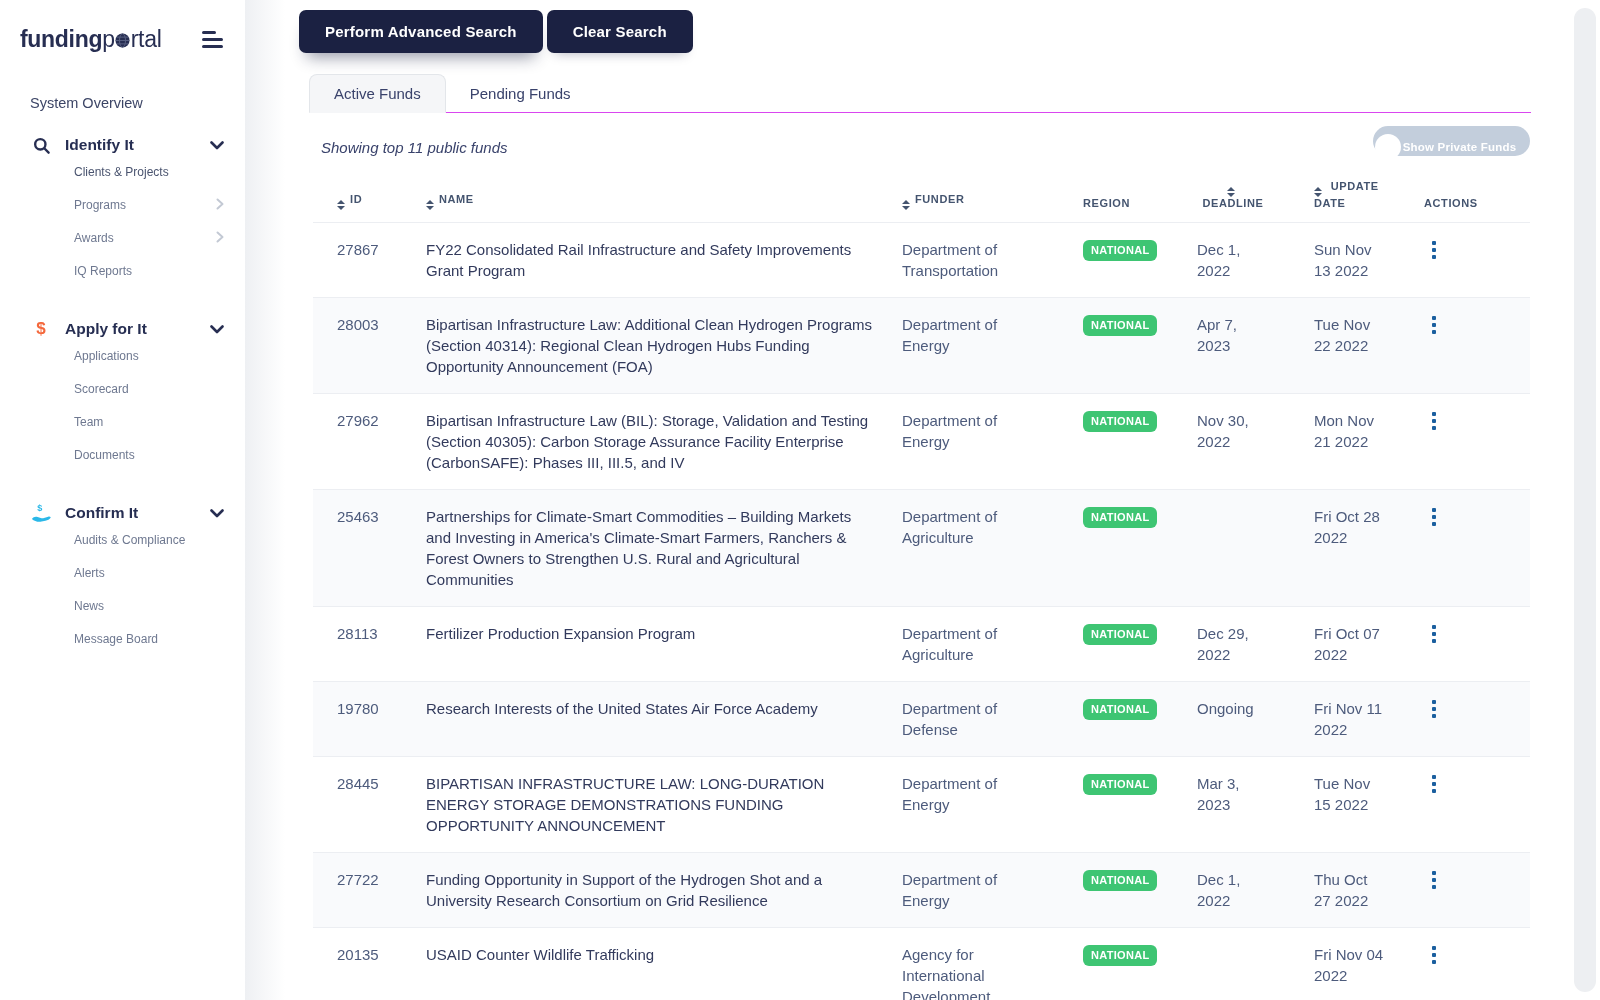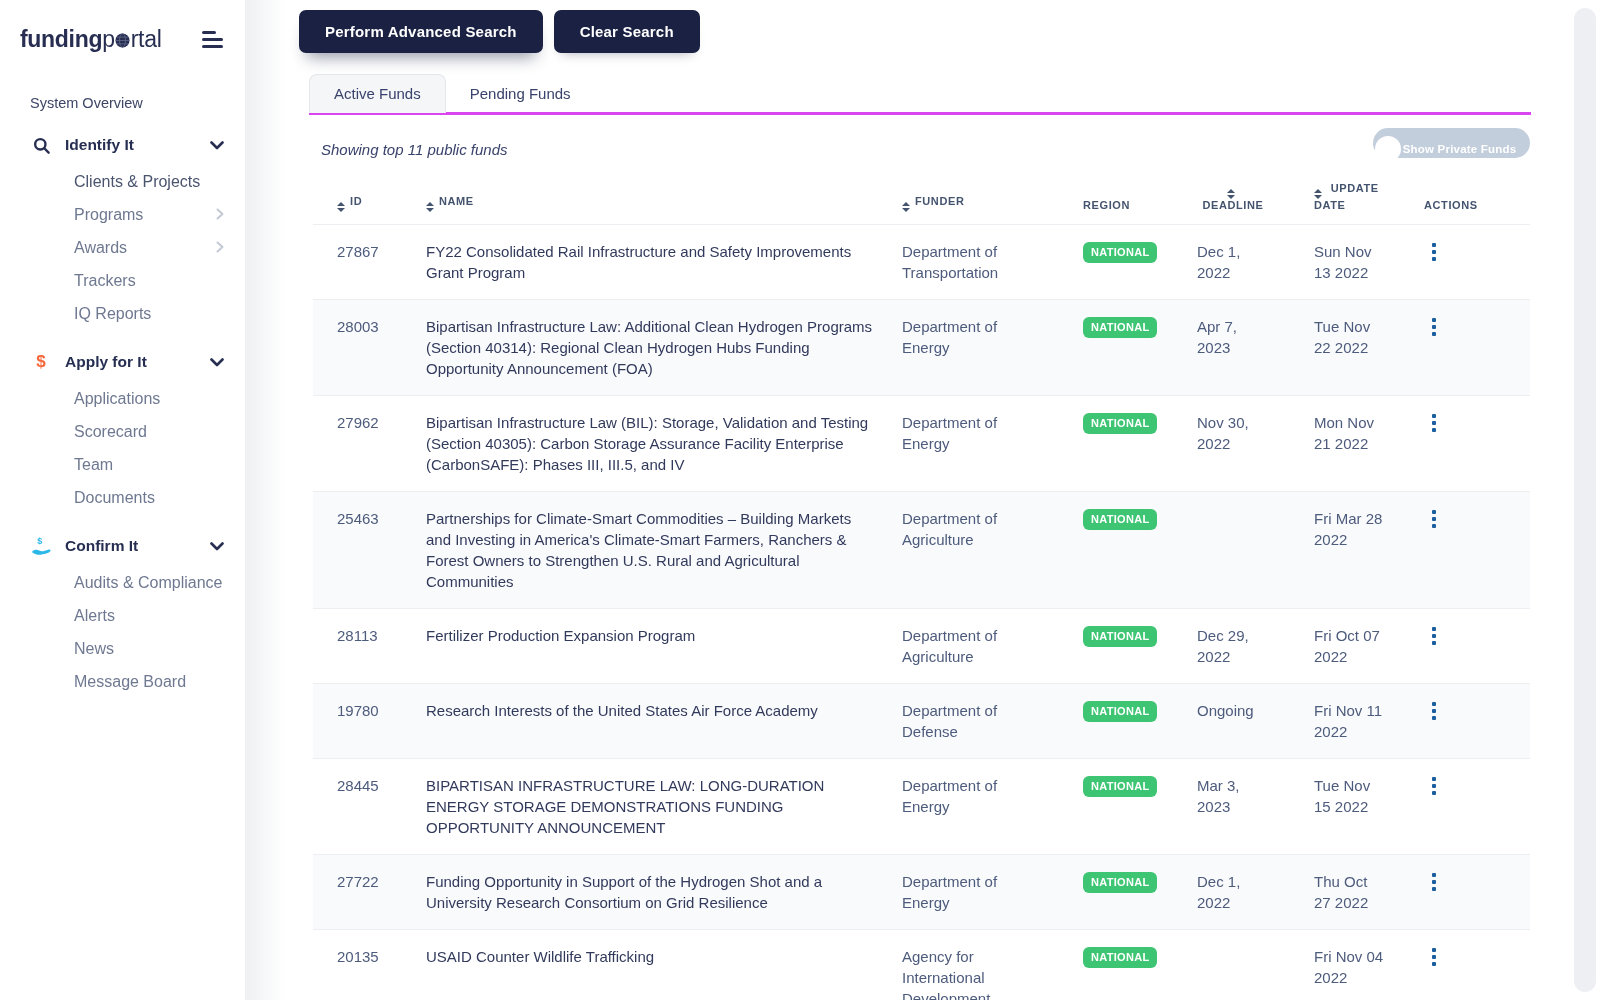--- a/index.html
+++ b/index.html
@@ -22,33 +22,33 @@
   .hamburger i:nth-child(3){ width:21px; }
 
   .system-overview { margin:42px 0 0 30px; font-size:14.5px; color:#3c4566; }
 
   .nav { margin-top:14px; }
   .nav-section-header { display:flex; align-items:center; height:40px; padding:0 21px 0 30px; cursor:pointer; margin-top:12px; }
   .nav-section-icon { width:22px; display:flex; justify-content:center; }
   .nav-section-label { margin-left:13px; font-size:15.5px; font-weight:600; color:#262e52; flex:1; }
   .dollar-glyph { color:#f4683c; font-weight:800; font-size:17px; }
   .nav-sub { list-style:none; }
-  .nav-sub li { display:flex; align-items:center; height:33px; padding:0 21px 0 74px; font-size:16px; color:#6e7890; cursor:pointer; }
+  .nav-sub li { display:flex; height:33px; padding:0 21px 0 74px; font-size:12px; color:#6e7890; cursor:pointer; }
   .nav-sub li.current { color:#4a546f; }
   .nav-sub li .spacer { flex:1; }
 
   
   .main { position:absolute; left:299px; top:0; width:1233px; z-index:2; }
-  .btn-row { display:flex; gap:11px; padding-top:10px; }
+  .btn-row { display:flex; gap:4px; padding-top:10px; }
   .btn { background:#1b2142; color:#fff; border:none; border-radius:7px; font-family:inherit;
          font-size:15px; font-weight:700; padding:13px 26px; cursor:pointer; letter-spacing:0.2px; }
   .btn-advanced { box-shadow:0 12px 16px -8px rgba(20,26,60,0.45); }
   .btn-clear { box-shadow:0 8px 12px -8px rgba(20,26,60,0.35); }
 
-  .tabs { display:flex; align-items:flex-end; margin:21px 0 0 10px; border-bottom:3px solid #d946ef; width:1222px; }
+  .tabs { display:flex; align-items:flex-end; margin:21px 0 0 10px; border-bottom:1px solid #d946ef; width:1222px; }
   .tab { font-size:15px; color:#39426b; padding:10px 24px; cursor:pointer; border-radius:8px 8px 0 0; }
   .tab.active { background:#f5f6f8; border:1px solid #e3e6ea; border-bottom:1px solid #f5f6f8; margin-bottom:-1px; }
 
   .meta-row { display:flex; align-items:flex-end; justify-content:space-between; margin:13px 0 0 14px; width:1217px; }
   .summary { font-style:italic; font-size:15px; color:#39426b; padding-left:8px; }
   .toggle { display:flex; align-items:center; width:157px; height:30px; border-radius:15px; background:#c3cedc;
             border:none; cursor:pointer; padding:12px 12px 0 2px; font-family:inherit; }
   .toggle-knob { width:26px; height:26px; border-radius:50%; background:#fff; flex:none; }
   .toggle-label { flex:1; text-align:center; color:#fff; font-size:11.5px; font-weight:700; letter-spacing:0.2px; white-space:nowrap; }
 
@@ -137,23 +137,20 @@
           <span><svg width="8" height="12" viewBox="0 0 8 12" fill="none" stroke="#c3c9d4" stroke-width="2" stroke-linecap="round" stroke-linejoin="round">
               <path d="M1.5 1.5 L6.5 6 L1.5 10.5"></path>
             </svg></span>
         </li>
       <li>
           <span>Awards</span>
           <span class="spacer"></span>
           <span><svg width="8" height="12" viewBox="0 0 8 12" fill="none" stroke="#c3c9d4" stroke-width="2" stroke-linecap="round" stroke-linejoin="round">
               <path d="M1.5 1.5 L6.5 6 L1.5 10.5"></path>
             </svg></span>
-        </li>
-      <li>
-          <span>Trackers</span>
         </li>
       <li>
           <span>IQ Reports</span>
         </li>
     </ul>
 
     <div class="nav-section-header">
       <span class="nav-section-icon dollar-glyph">$</span>
       <span class="nav-section-label">Apply for It</span>
       <span>
@@ -302,21 +299,21 @@
           </button>
         </div>
     </div>
 
     <div class="tr">
       <div class="td td-id">25463</div>
       <div class="td td-name">Partnerships for Climate-Smart Commodities – Building Markets and Investing in America's Climate-Smart Farmers, Ranchers &amp; Forest Owners to Strengthen U.S. Rural and Agricultural Communities</div>
       <div class="td td-funder">Department of Agriculture</div>
       <div class="td td-region"><span class="badge">NATIONAL</span></div>
       <div class="td td-deadline"></div>
-      <div class="td td-update">Fri Mar 28 2022</div>
+      <div class="td td-update">Fri Oct 28 2022</div>
       <div class="td td-actions">
           <button class="kebab">
             <span class="dot"></span>
             <span class="dot"></span>
             <span class="dot"></span>
           </button>
         </div>
     </div>
 
     <div class="tr">

